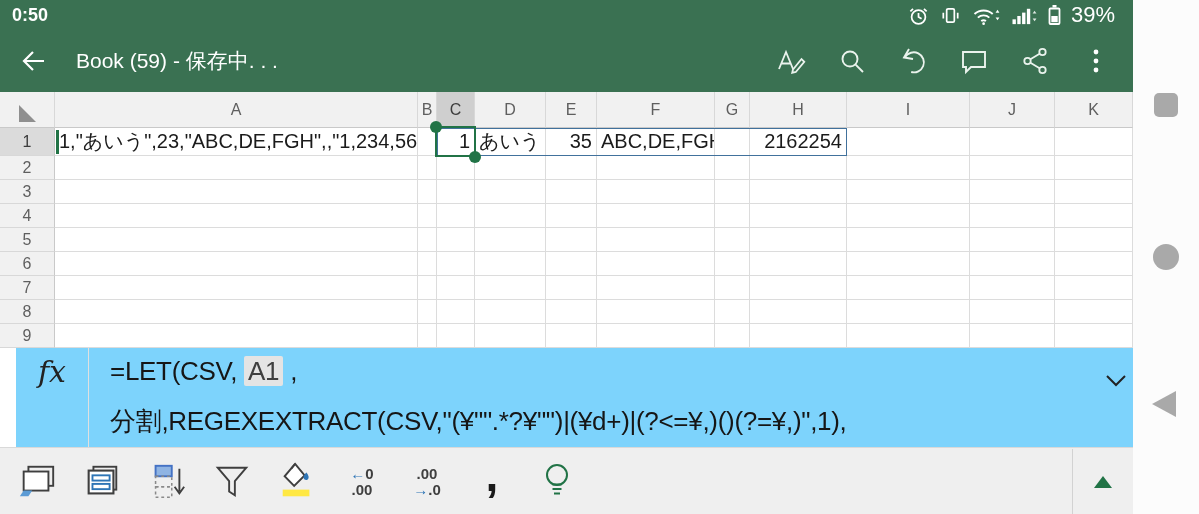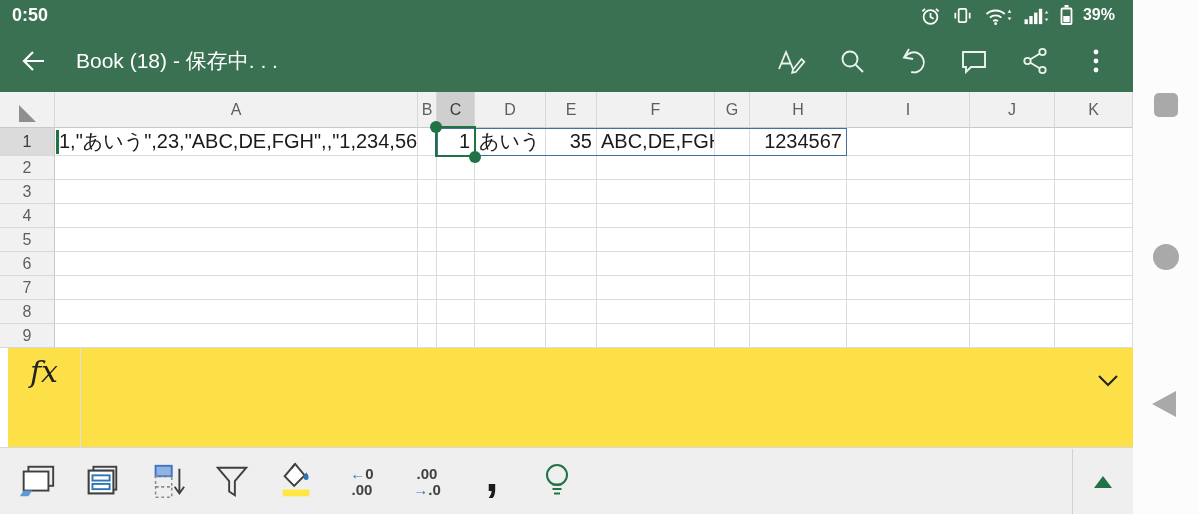--- a/index.html
+++ b/index.html
@@ -6,21 +6,21 @@
   body{font-family:"Liberation Sans",sans-serif;-webkit-font-smoothing:antialiased;}
   .screen{position:relative;width:1199px;height:514px;background:#fff;overflow:hidden;}
   .app{position:absolute;left:0;top:0;width:1133px;height:514px;background:#fff;}
 
   
   .status-bar{position:absolute;left:0;top:0;width:1133px;height:30px;background:#3A7152;color:#fff;
     display:flex;align-items:center;}
   .status-time{margin-left:12px;font-size:18px;font-weight:bold;}
   .status-right{margin-left:auto;margin-right:18px;display:flex;align-items:center;gap:9px;}
   .status-right svg{display:block;}
-  .status-batt-text{font-size:16px;font-weight:bold;letter-spacing:0;}
+  .status-batt-text{font-size:22px;font-weight:normal;letter-spacing:0;}
 
   
   .app-bar{position:absolute;left:0;top:30px;width:1133px;height:62px;background:#3A7152;color:#fff;
     display:flex;align-items:center;}
   .back-btn{margin-left:16px;width:34px;height:34px;display:flex;align-items:center;justify-content:center;}
   .app-title{margin-left:26px;font-size:21px;color:#fff;white-space:nowrap;}
   .appbar-actions{margin-left:auto;margin-right:20px;display:flex;align-items:center;gap:27px;}
   .appbar-actions .abtn{width:34px;height:34px;display:flex;align-items:center;justify-content:center;}
 
   
@@ -38,21 +38,21 @@
   .corner-tri{width:0;height:0;border-left:17px solid #8f8f8f;border-top:17px solid transparent;margin-top:8px;}
   .overlay{position:absolute;pointer-events:none;}
   .spill-border{left:437px;top:36px;width:410px;height:28px;border:1.5px solid #41719C;box-sizing:border-box;}
   .sel-border{left:435px;top:34px;width:41px;height:31px;border:2px solid #217346;box-sizing:border-box;}
   .sel-handle{width:12px;height:12px;border-radius:50%;background:#217346;position:absolute;pointer-events:auto;}
   .sel-handle.tl{left:430px;top:29px;}
   .sel-handle.br{left:469px;top:59px;}
   .a1-bar{left:56px;top:38px;width:3px;height:24px;background:#217346;}
 
   
-  .formula-bar{position:absolute;left:8px;top:348px;width:1133px;height:99px;background:#fde047;border-bottom:1px solid #CFCFCF;}
+  .formula-bar{position:absolute;left:16px;top:348px;width:1133px;height:99px;background:#7dd3fc;border-bottom:1px solid #CFCFCF;}
   .fx-box{position:absolute;left:0;top:0;width:72px;height:99px;border-right:1px solid #E0E0E0;
     display:flex;align-items:flex-start;justify-content:center;}
   .fx-label{font-family:"DejaVu Serif",serif;font-style:italic;font-size:30px;color:#222;margin-top:6px;}
   .formula-text{position:absolute;left:94px;top:0;width:980px;height:99px;font-size:26px;color:#161616;letter-spacing:-0.3px;}
   .f-line1{position:absolute;left:0;top:8px;white-space:pre;}
   .f-line2{position:absolute;left:0;top:56px;white-space:pre;}
   .ref-token{background:#E4E4E4;color:#3f3f3f;padding:0 4px;border-radius:2px;}
   .fbar-chevron{position:absolute;right:18px;top:18px;width:30px;height:30px;display:flex;align-items:center;justify-content:center;}
 
   
@@ -126,21 +126,21 @@
         <span class="status-batt-text">39%</span>
       </span>
     </div>
 
     <div class="app-bar">
       <span class="back-btn">
         <svg width="30" height="30" viewBox="0 0 30 30" fill="none" stroke="#fff" stroke-width="2.2">
           <path d="M15 6 6 15l9 9M6 15h20"></path>
         </svg>
       </span>
-      <span class="app-title">Book (18) - 保存中. . .</span>
+      <span class="app-title">Book (59) - 保存中. . .</span>
       <span class="appbar-actions">
         <span class="abtn">
           <svg width="32" height="32" viewBox="0 0 32 32" fill="none" stroke="#EAF3ED" stroke-width="1.8">
             <path d="M4 24 11 7l7 17M6.5 18.5h9"></path>
             <path d="M18 24.5 26.5 14l2.8 2.8L20.8 27l-3.6.8z"></path>
           </svg>
         </span>
         <span class="abtn">
           <svg width="32" height="32" viewBox="0 0 32 32" fill="none" stroke="#EAF3ED" stroke-width="1.9">
             <circle cx="14" cy="14" r="7.5"></circle>
@@ -196,21 +196,21 @@
           </div>
           <div class="g-row">
             <div class="g-rowhdr sel" style="width: 55px; height: 28px;">1</div>
             <div class="g-cell" style="width: 363px; height: 28px;">1,"あいう",23,"ABC,DE,FGH",,"1,234,567"</div>
             <div class="g-cell" style="width: 19px; height: 28px;"></div>
             <div class="g-cell num" style="width: 38px; height: 28px;">1</div>
             <div class="g-cell" style="width: 71px; height: 28px;">あいう</div>
             <div class="g-cell num" style="width: 51px; height: 28px;">35</div>
             <div class="g-cell" style="width: 118px; height: 28px;">ABC,DE,FGH</div>
             <div class="g-cell" style="width: 35px; height: 28px;"></div>
-            <div class="g-cell num" style="width: 97px; height: 28px;">1234567</div>
+            <div class="g-cell num" style="width: 97px; height: 28px;">2162254</div>
             <div class="g-cell" style="width: 123px; height: 28px;"></div>
             <div class="g-cell" style="width: 85px; height: 28px;"></div>
             <div class="g-cell" style="width: 78px; height: 28px;"></div>
           </div>
           <div class="g-row">
             <div class="g-rowhdr" style="width: 55px; height: 24px;">2</div>
             <div class="g-cell" style="width: 363px; height: 24px;"></div>
             <div class="g-cell" style="width: 19px; height: 24px;"></div>
             <div class="g-cell" style="width: 38px; height: 24px;"></div>
             <div class="g-cell" style="width: 71px; height: 24px;"></div>
@@ -325,20 +325,24 @@
       <div class="overlay sel-border"></div>
       <div class="sel-handle tl"></div>
       <div class="sel-handle br"></div>
       <div class="overlay a1-bar"></div>
     </div>
 
     <div class="formula-bar">
       <div class="fx-box">
         <span class="fx-label">fx</span>
       </div>
+      <div class="formula-text">
+        <div class="f-line1"><span>=LET(CSV, </span><span class="ref-token">A1</span><span> ,</span></div>
+        <div class="f-line2">分割,REGEXEXTRACT(CSV,"(¥"".*?¥"")|(¥d+)|(?&lt;=¥,)()(?=¥,)",1),</div>
+      </div>
       <span class="fbar-chevron">
         <svg width="22" height="14" viewBox="0 0 22 14" fill="none" stroke="#222" stroke-width="2">
           <path d="M2 2l9 9 9-9"></path>
         </svg>
       </span>
     </div>
 
     <div class="toolbar">
       <span class="tbtn">
         <svg width="42" height="44" viewBox="0 0 42 44" fill="none" stroke="#3f3f3f" stroke-width="2">

